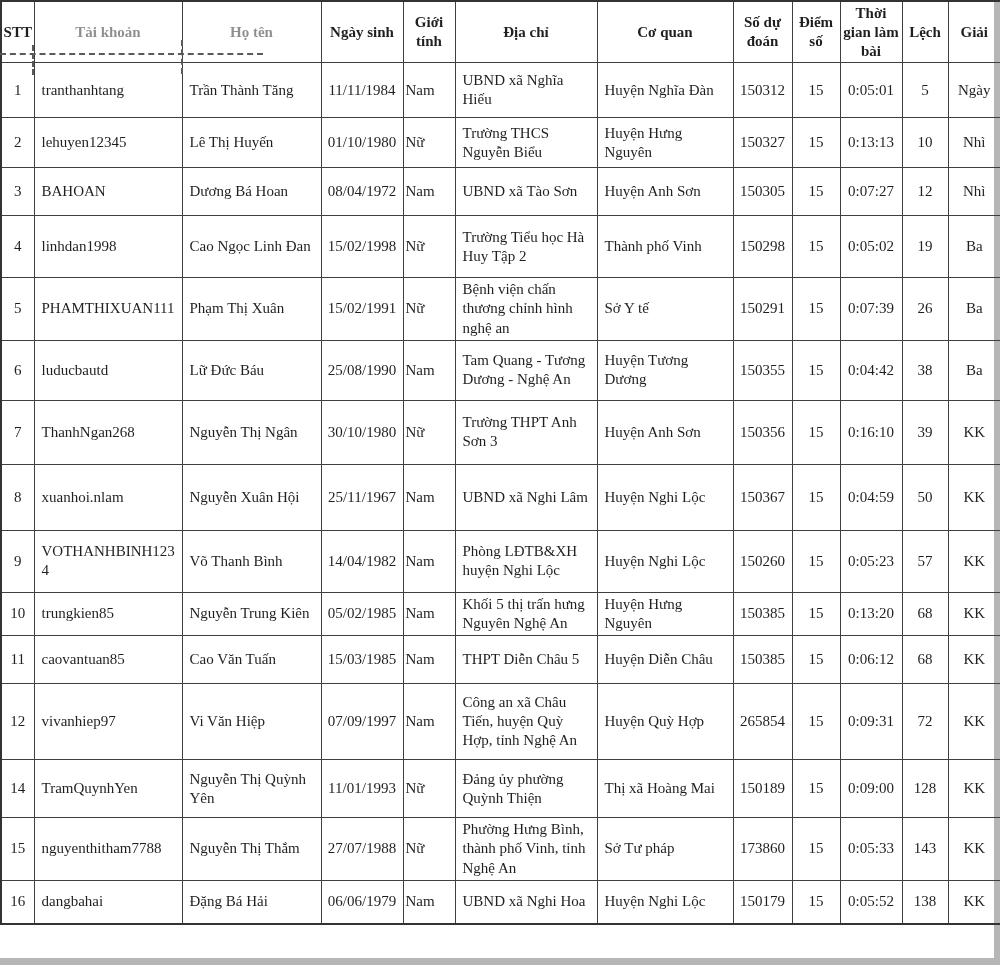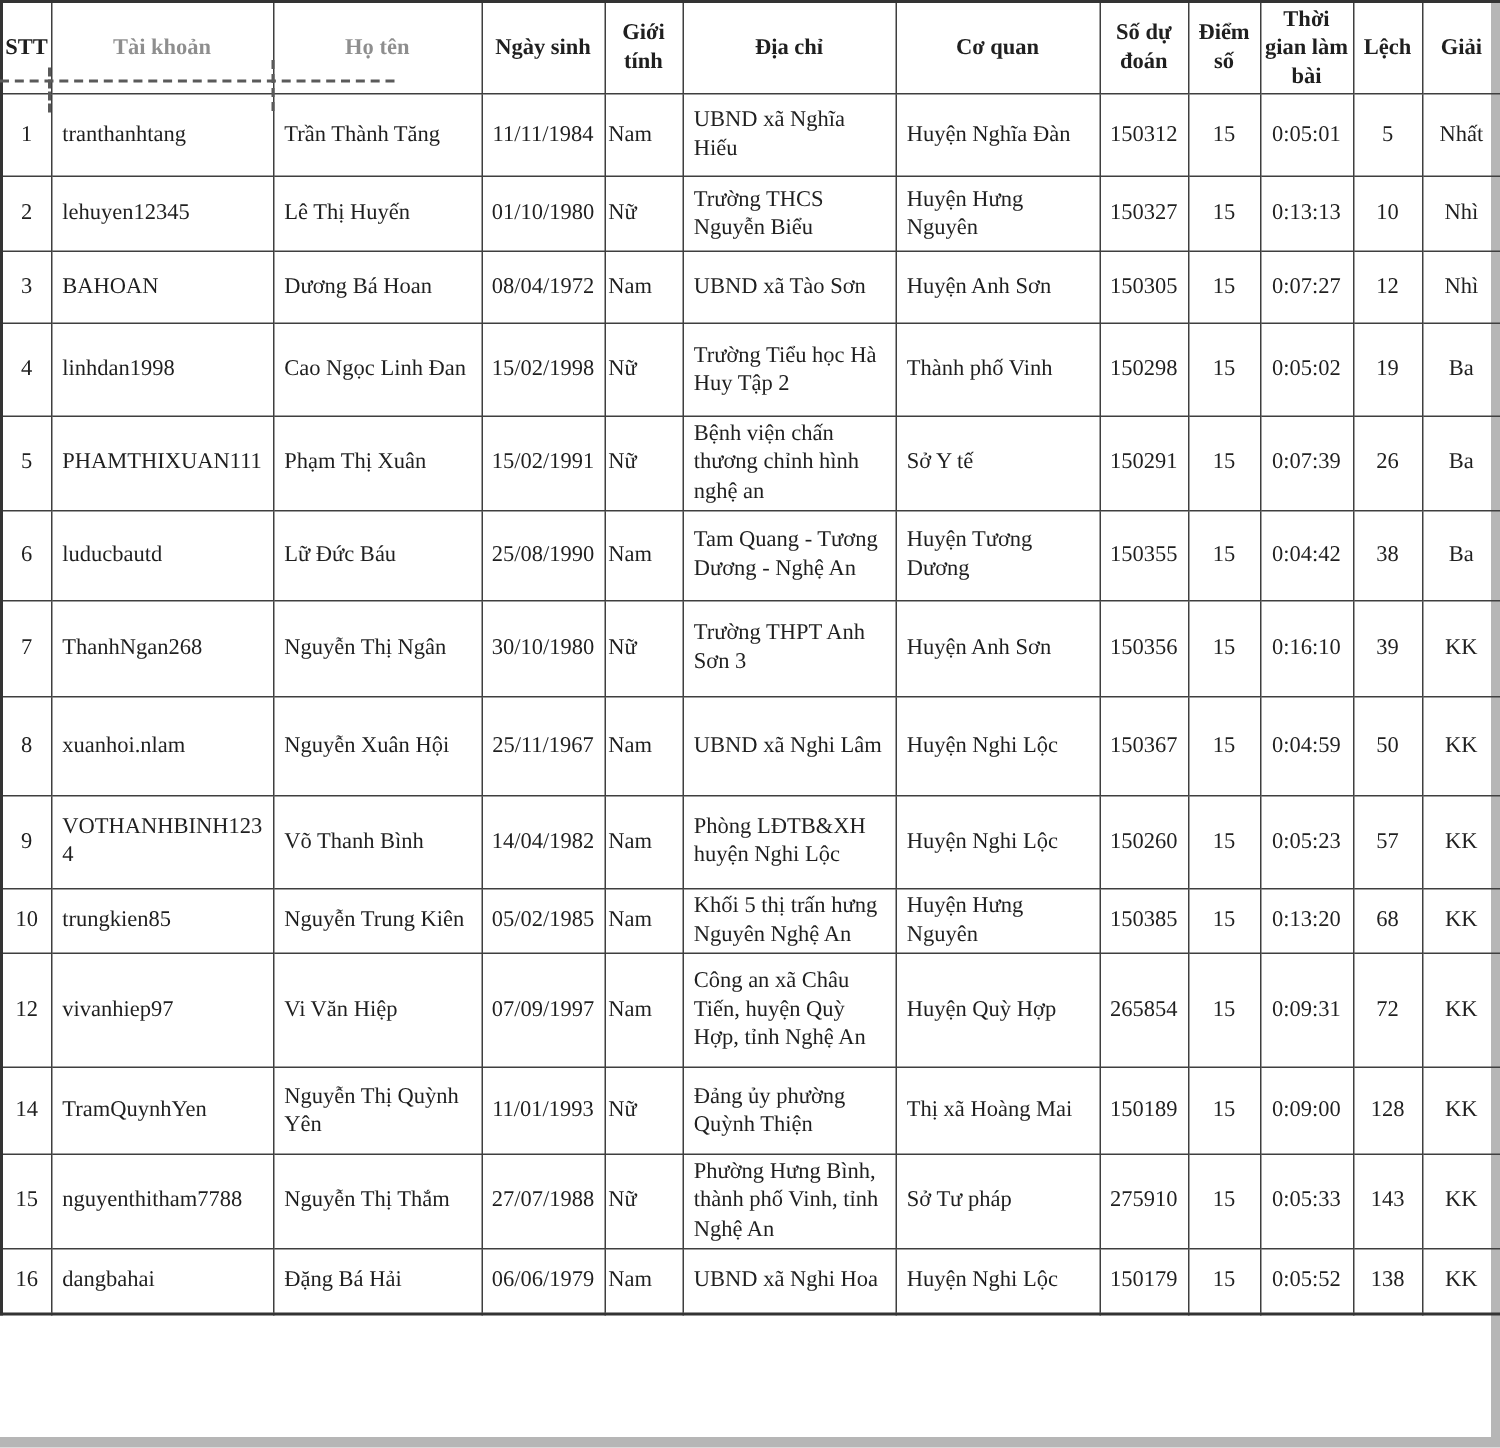--- a/index.html
+++ b/index.html
@@ -111,21 +111,21 @@
           <td class="col-1">tranthanhtang</td>
           <td class="col-2">Trần Thành Tăng</td>
           <td class="col-3">11/11/1984</td>
           <td class="col-4">Nam</td>
           <td class="col-5">UBND xã Nghĩa Hiếu</td>
           <td class="col-6">Huyện Nghĩa Đàn</td>
           <td class="col-7">150312</td>
           <td class="col-8">15</td>
           <td class="col-9">0:05:01</td>
           <td class="col-10">5</td>
-          <td class="col-11">Nhất</td>
+          <td class="col-11">Ngày</td>
         </tr>
         <tr style="height: 50px;">
           <td class="col-0">2</td>
           <td class="col-1">lehuyen12345</td>
           <td class="col-2">Lê Thị Huyến</td>
           <td class="col-3">01/10/1980</td>
           <td class="col-4">Nữ</td>
           <td class="col-5">Trường THCS Nguyễn Biểu</td>
           <td class="col-6">Huyện Hưng Nguyên</td>
           <td class="col-7">150327</td>
@@ -239,20 +239,34 @@
           <td class="col-3">05/02/1985</td>
           <td class="col-4">Nam</td>
           <td class="col-5">Khối 5 thị trấn hưng Nguyên Nghệ An</td>
           <td class="col-6">Huyện Hưng Nguyên</td>
           <td class="col-7">150385</td>
           <td class="col-8">15</td>
           <td class="col-9">0:13:20</td>
           <td class="col-10">68</td>
           <td class="col-11">KK</td>
         </tr>
+        <tr style="height: 48px;">
+          <td class="col-0">11</td>
+          <td class="col-1">caovantuan85</td>
+          <td class="col-2">Cao Văn Tuấn</td>
+          <td class="col-3">15/03/1985</td>
+          <td class="col-4">Nam</td>
+          <td class="col-5">THPT Diễn Châu 5</td>
+          <td class="col-6">Huyện Diễn Châu</td>
+          <td class="col-7">150385</td>
+          <td class="col-8">15</td>
+          <td class="col-9">0:06:12</td>
+          <td class="col-10">68</td>
+          <td class="col-11">KK</td>
+        </tr>
         <tr style="height: 76px;">
           <td class="col-0">12</td>
           <td class="col-1">vivanhiep97</td>
           <td class="col-2">Vi Văn Hiệp</td>
           <td class="col-3">07/09/1997</td>
           <td class="col-4">Nam</td>
           <td class="col-5">Công an xã Châu Tiến, huyện Quỳ Hợp, tỉnh Nghệ An</td>
           <td class="col-6">Huyện Quỳ Hợp</td>
           <td class="col-7">265854</td>
           <td class="col-8">15</td>
@@ -275,21 +289,21 @@
           <td class="col-11">KK</td>
         </tr>
         <tr style="height: 57px;">
           <td class="col-0">15</td>
           <td class="col-1">nguyenthitham7788</td>
           <td class="col-2">Nguyễn Thị Thắm</td>
           <td class="col-3">27/07/1988</td>
           <td class="col-4">Nữ</td>
           <td class="col-5">Phường Hưng Bình, thành phố Vinh, tỉnh Nghệ An</td>
           <td class="col-6">Sở Tư pháp</td>
-          <td class="col-7">275910</td>
+          <td class="col-7">173860</td>
           <td class="col-8">15</td>
           <td class="col-9">0:05:33</td>
           <td class="col-10">143</td>
           <td class="col-11">KK</td>
         </tr>
         <tr style="height: 44px;">
           <td class="col-0">16</td>
           <td class="col-1">dangbahai</td>
           <td class="col-2">Đặng Bá Hải</td>
           <td class="col-3">06/06/1979</td>

